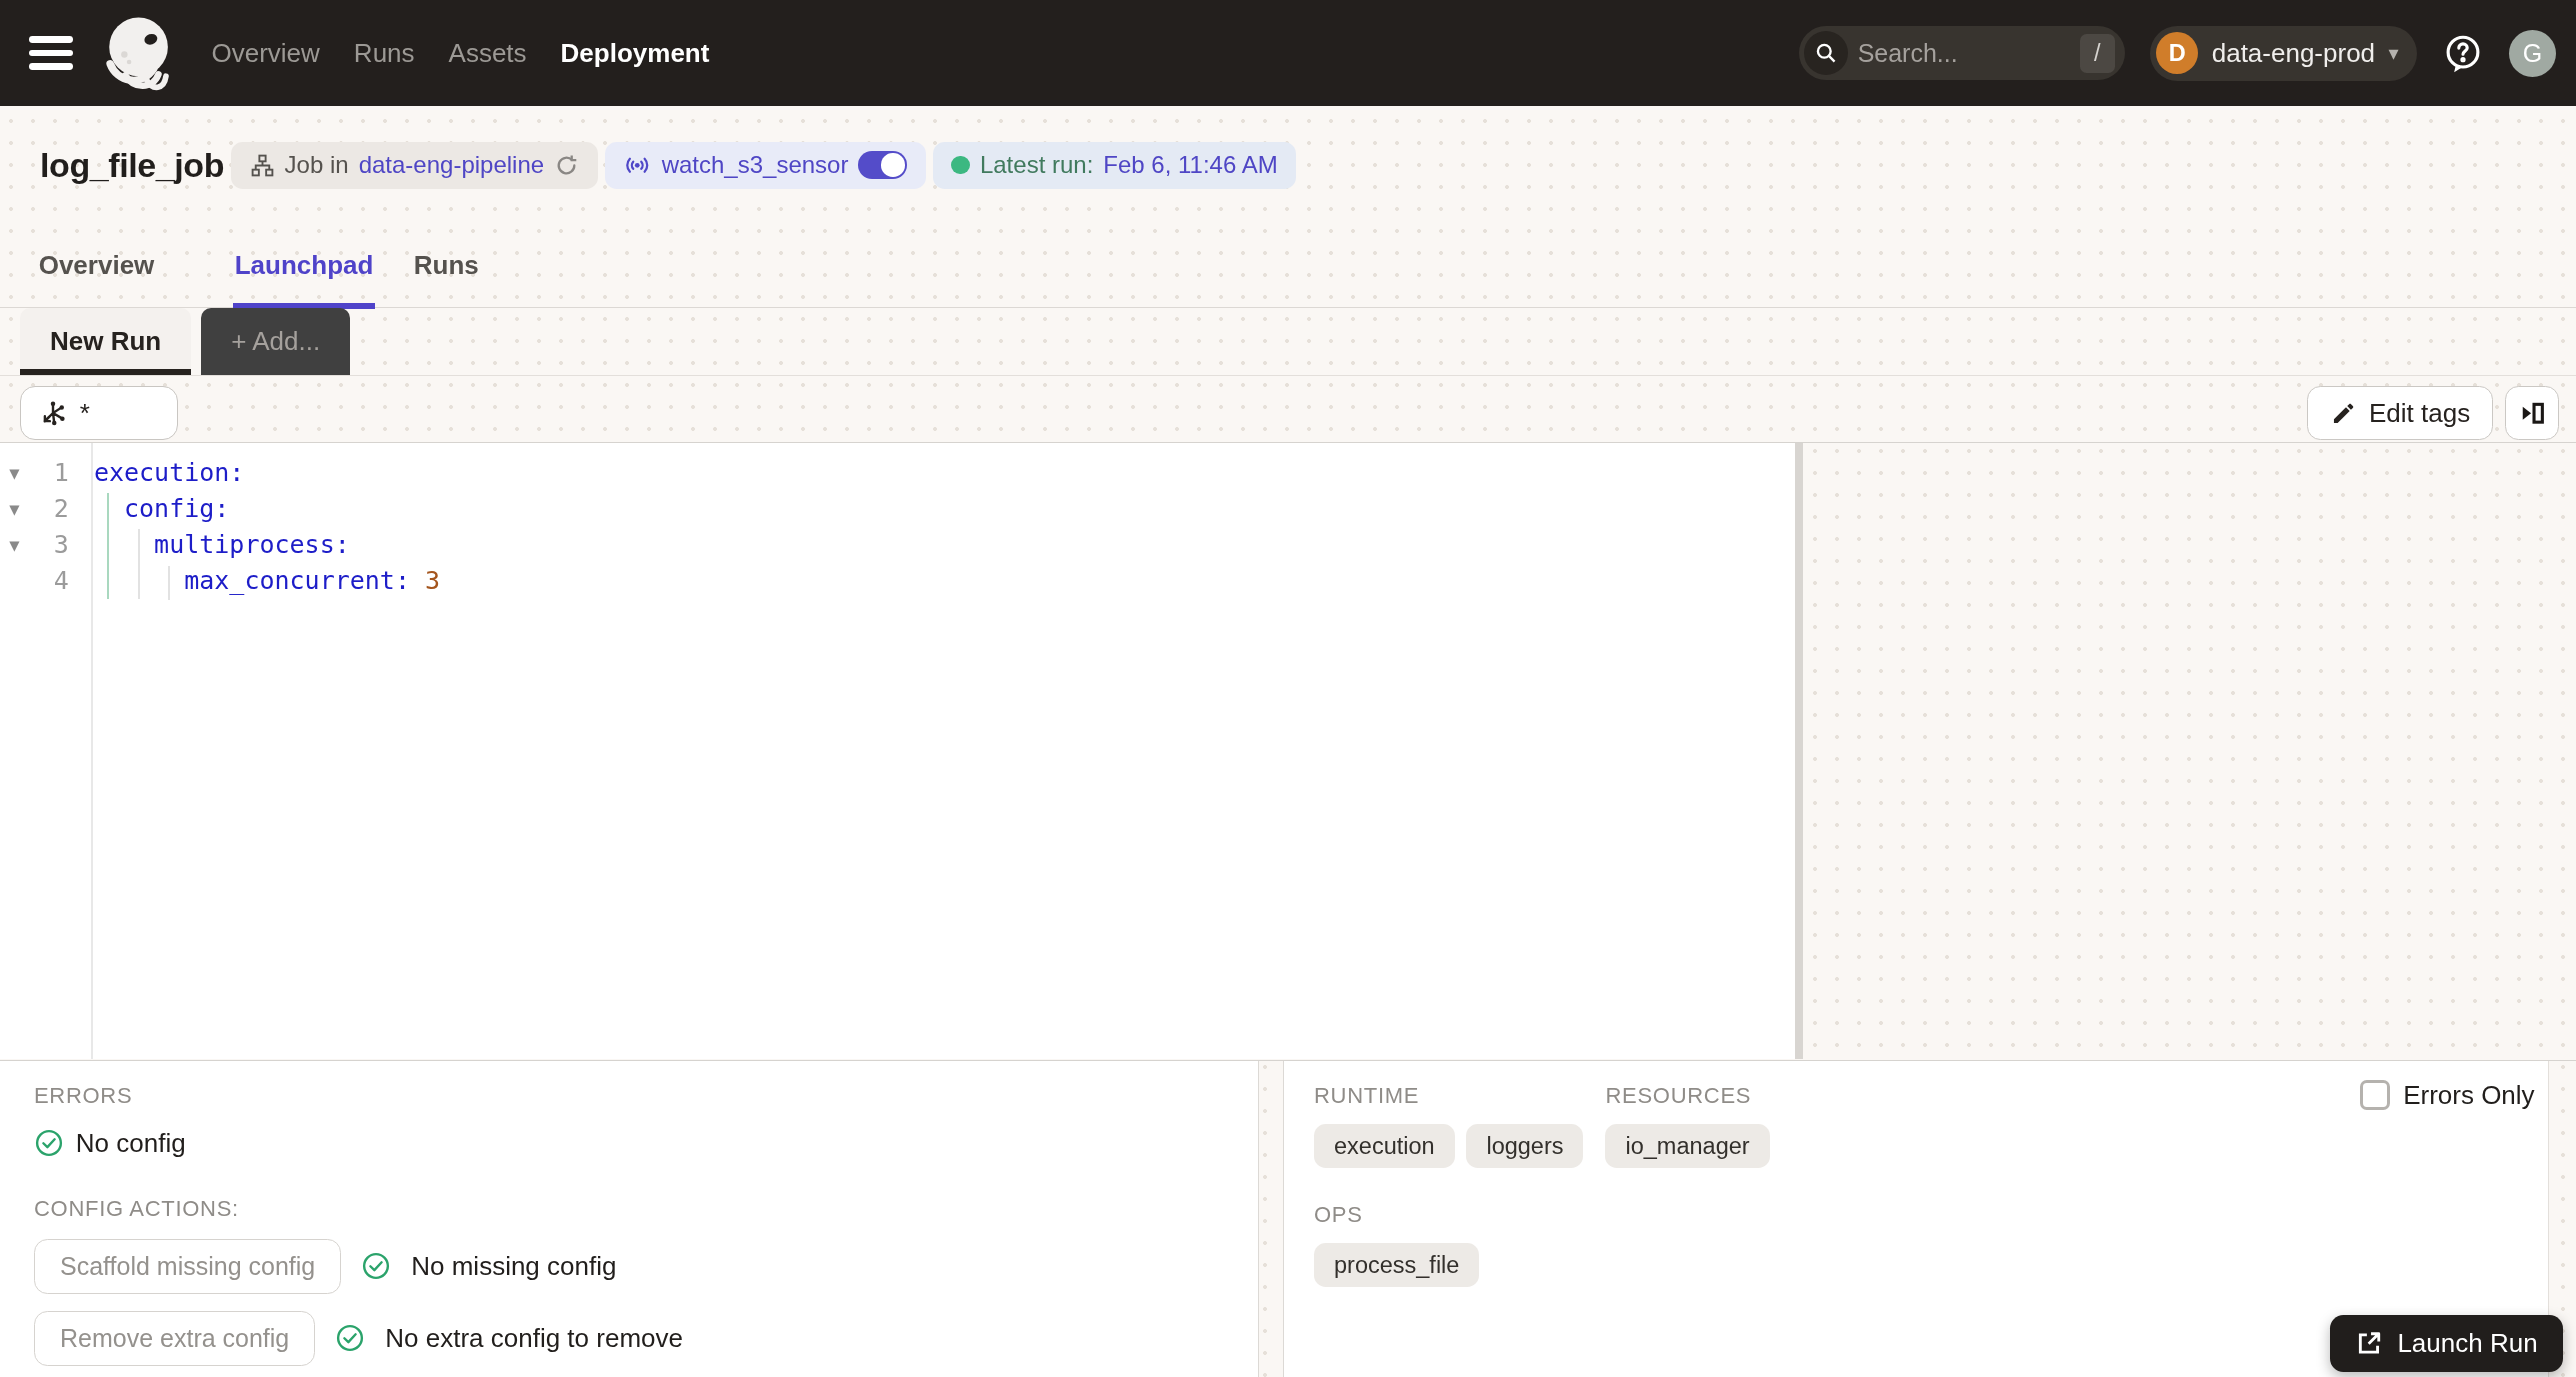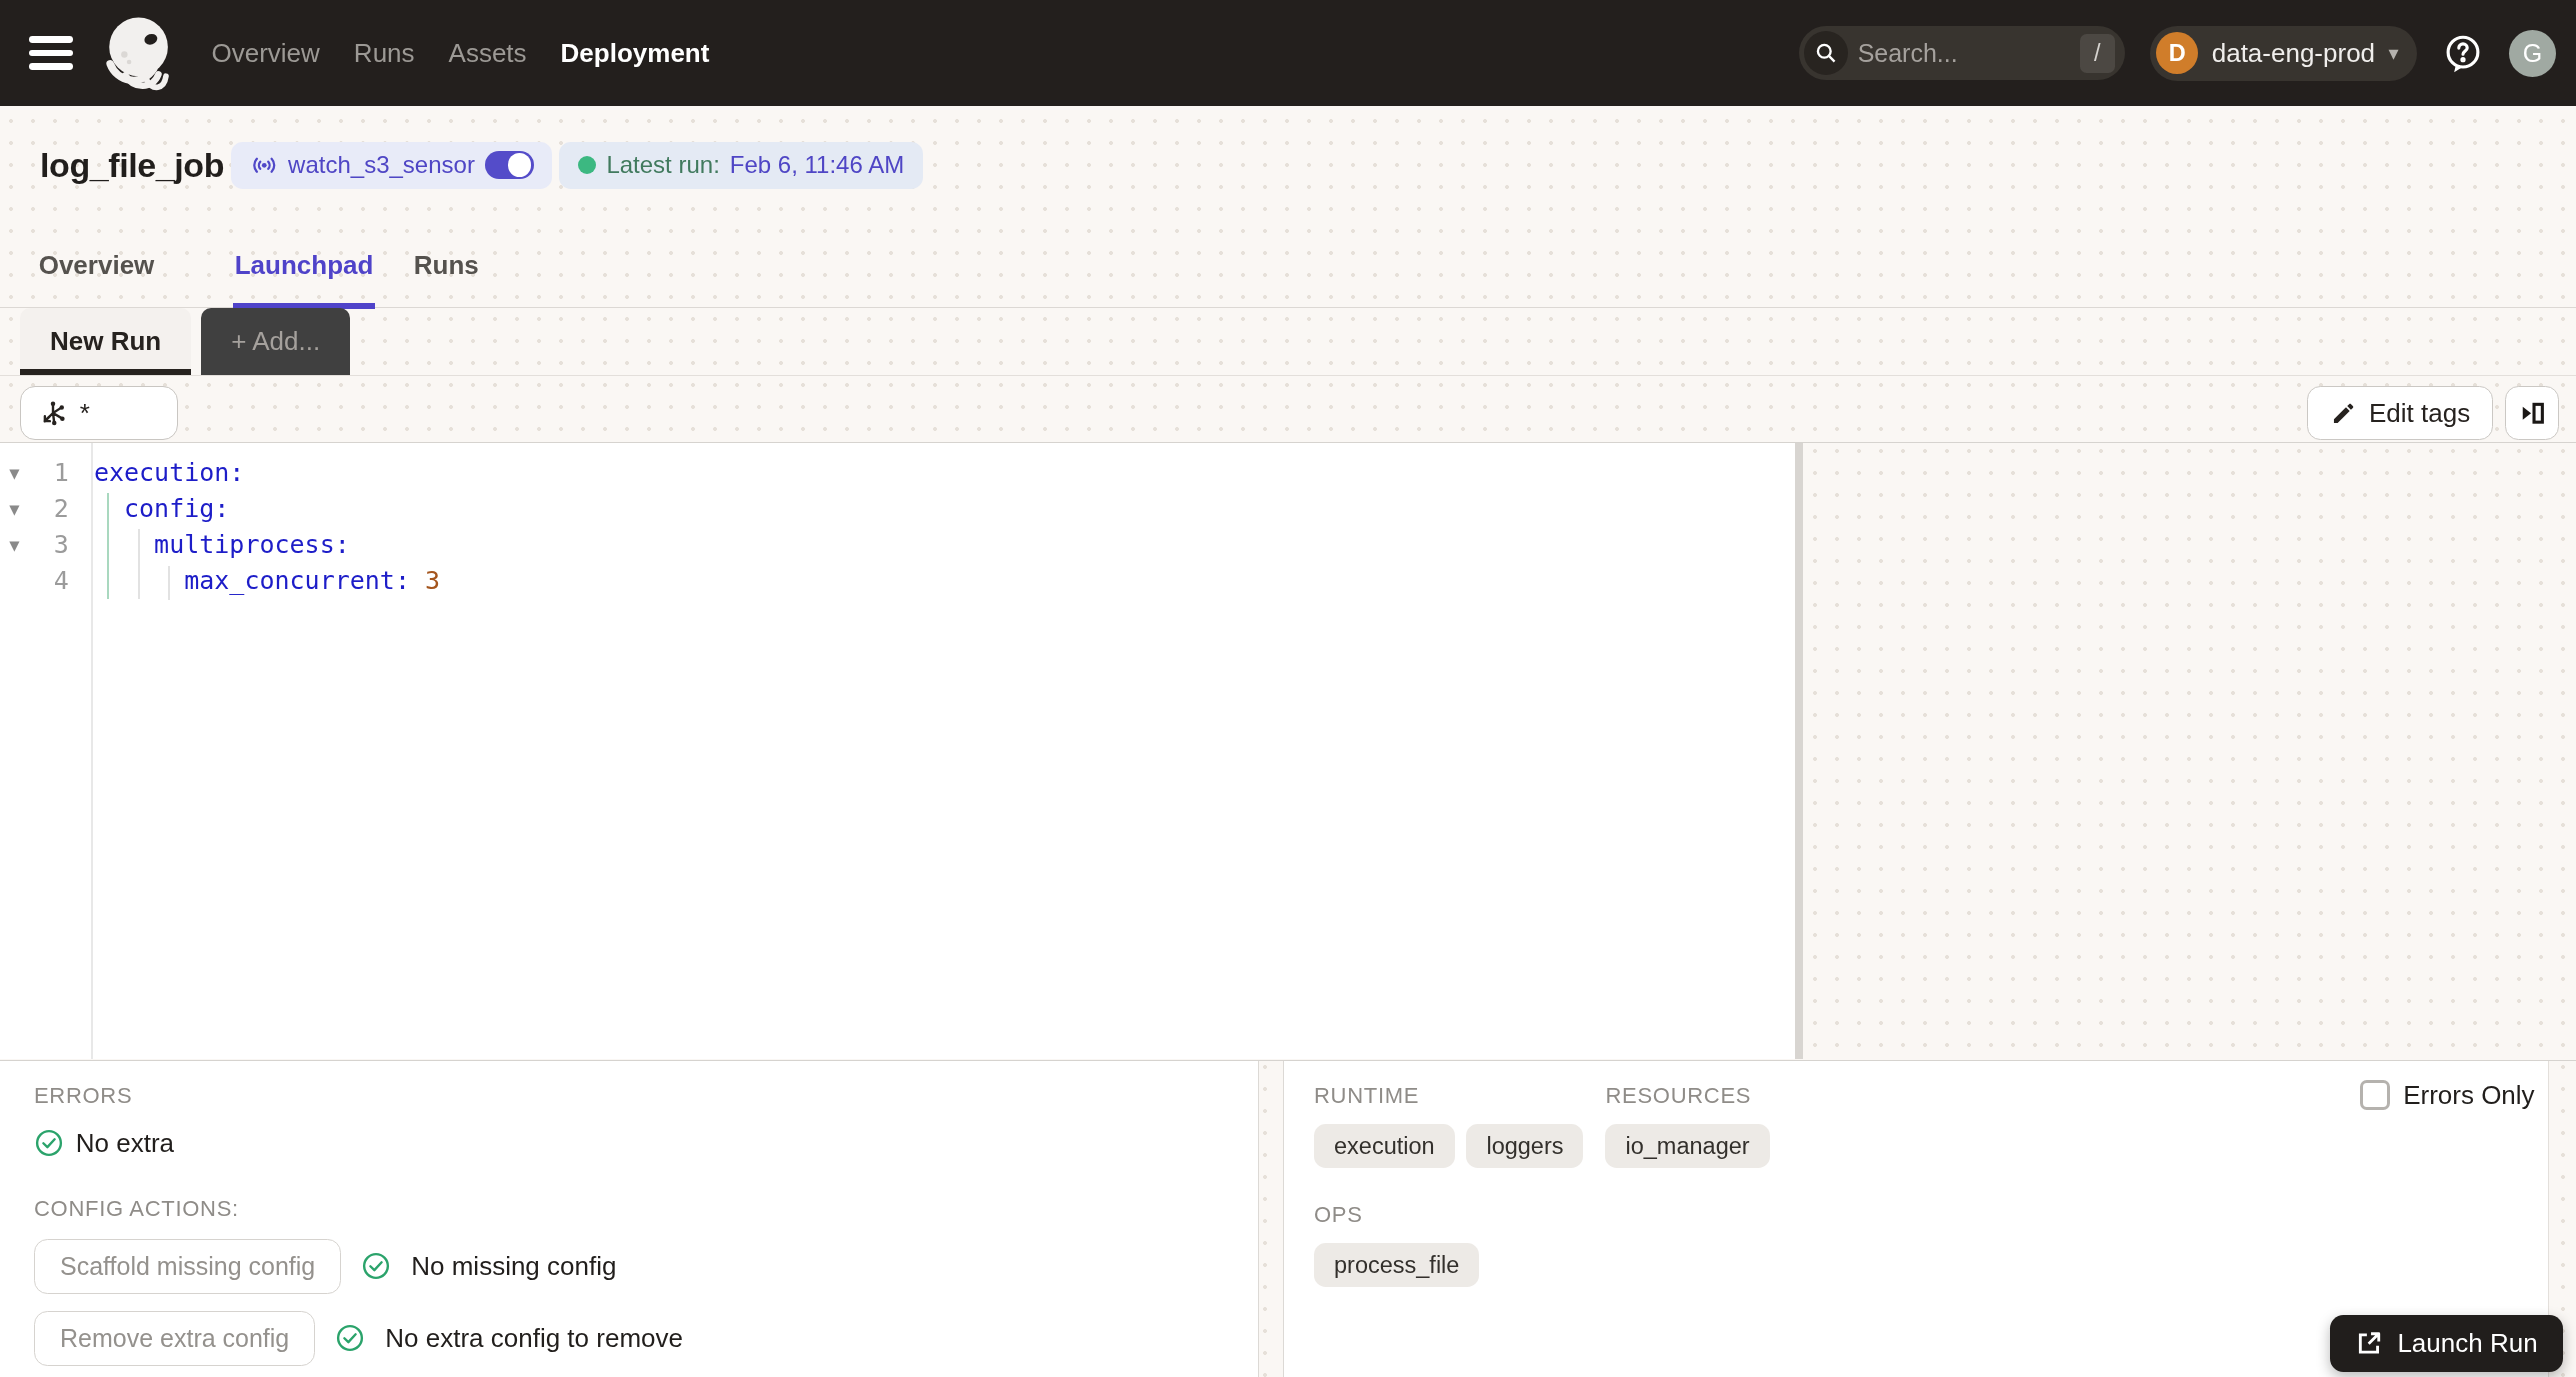--- a/index.html
+++ b/index.html
@@ -182,20 +182,34 @@
         <path d="M9.6 9.2 c0-1.4 1-2.4 2.4-2.4 s2.4 1 2.4 2.3 c0 1.6-2.4 1.9-2.4 3.6" stroke-linecap="round"></path>
         <circle cx="12" cy="15.8" r="0.6" fill="currentColor"></circle>
         <path d="M8.5 19.3 L8 21.5 L10.5 20" stroke-width="1.4"></path>
     </svg>
     <div class="user-avatar">G</div>
   </div>
 </div>
 
 <div class="header">
   <span class="page-title">log_file_job</span>
+  <div class="badge badge-gray">
+    <svg class="job-ic" viewBox="0 0 24 24" fill="none" stroke="currentColor" stroke-width="1.8">
+      <rect x="9" y="2.5" width="6" height="5.5"></rect>
+        <rect x="2.5" y="16" width="6" height="5.5"></rect>
+        <rect x="15.5" y="16" width="6" height="5.5"></rect>
+      <path d="M12 8 v4 M12 12 H5.5 v4 M12 12 h6.5 v4"></path>
+    </svg>
+    <span>Job in</span>
+    <span class="link">data-eng-pipeline</span>
+    <svg class="refresh-ic" viewBox="0 0 24 24" fill="none" stroke="currentColor" stroke-width="2.2">
+      <path d="M19.5 12 a7.5 7.5 0 1 1 -2.2-5.3" stroke-linecap="round"></path>
+        <path d="M17 2.5 v4.4 h4.4" fill="none"></path>
+    </svg>
+  </div>
   <div class="badge badge-blue1">
     <svg class="sensor-ic" viewBox="0 0 24 24" fill="none" stroke="currentColor" stroke-width="1.9" stroke-linecap="round">
       <circle cx="12" cy="12" r="2" fill="currentColor" stroke="none"></circle>
       <path d="M8.6 9 a4.6 4.6 0 0 0 0 6 M15.4 9 a4.6 4.6 0 0 1 0 6 M5.8 6.5 a8 8 0 0 0 0 11 M18.2 6.5 a8 8 0 0 1 0 11"></path>
     </svg>
     <span class="link">watch_s3_sensor</span>
     <span class="toggle">
         <span class="knob"></span>
       </span>
   </div>
@@ -281,21 +295,21 @@
 </div>
 
 <div class="bottom">
   <div class="bl-panel">
     <div class="sec-label">ERRORS</div>
     <div class="status-row">
       <svg class="check-ic" viewBox="0 0 24 24" fill="none" stroke="currentColor" stroke-width="1.9">
           <circle cx="12" cy="12" r="9.5"></circle>
           <path d="M7.5 12.2 L10.7 15.3 L16.5 9" stroke-linecap="round" stroke-linejoin="round"></path>
         </svg>
-      <span class="status-text">No extra</span>
+      <span class="status-text">No config</span>
     </div>
     <div class="sec-label cfg-heading">CONFIG ACTIONS:</div>
     <div class="action-row">
       <button class="btn-disabled">Scaffold missing config</button>
       <svg class="check-ic" viewBox="0 0 24 24" fill="none" stroke="currentColor" stroke-width="1.9">
           <circle cx="12" cy="12" r="9.5"></circle>
           <path d="M7.5 12.2 L10.7 15.3 L16.5 9" stroke-linecap="round" stroke-linejoin="round"></path>
         </svg>
       <span class="status-text">No missing config</span>
     </div>

